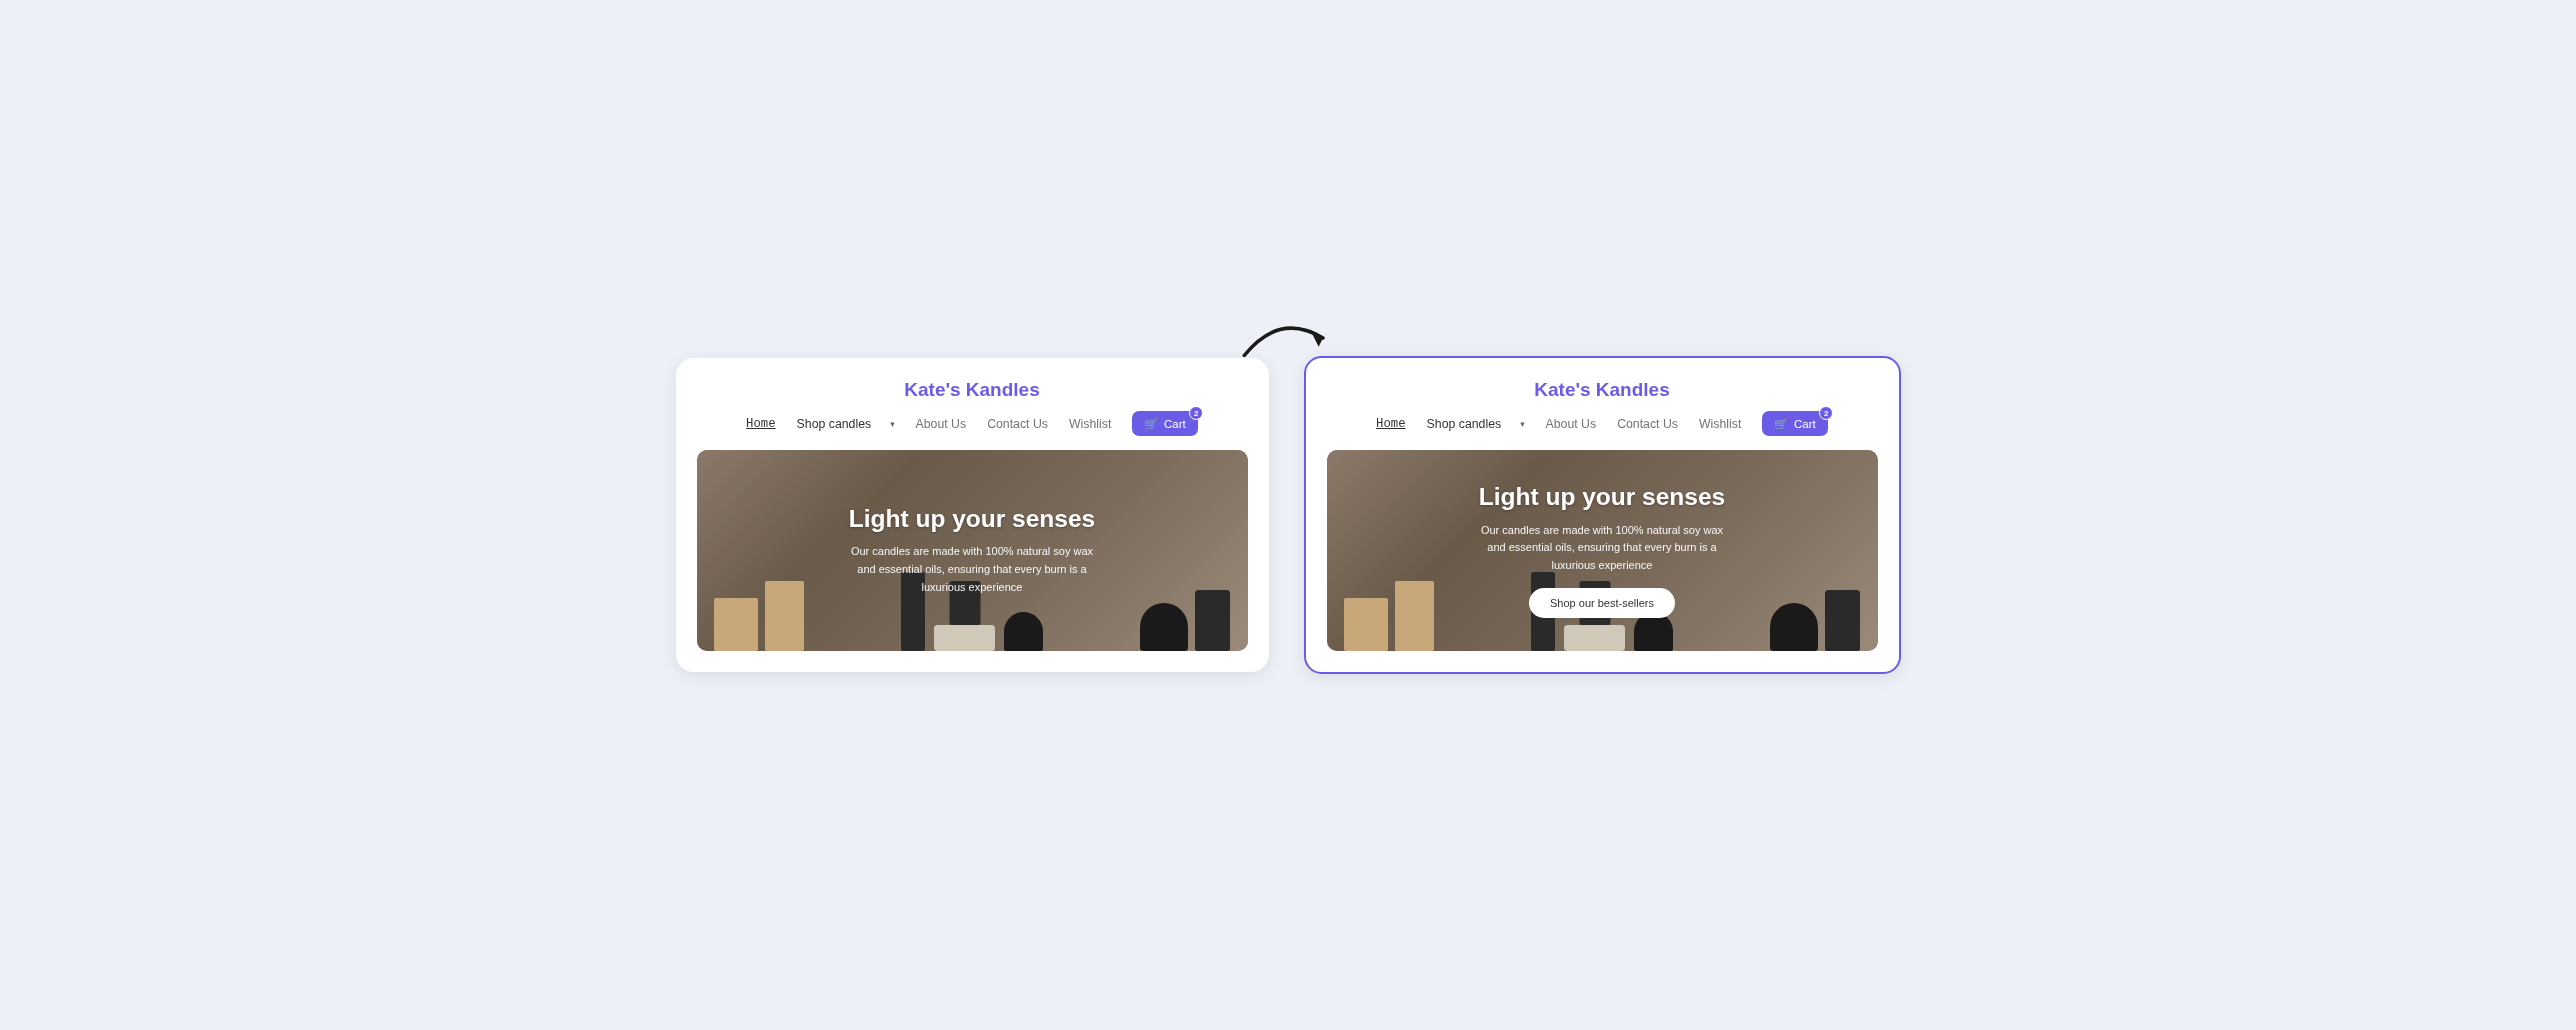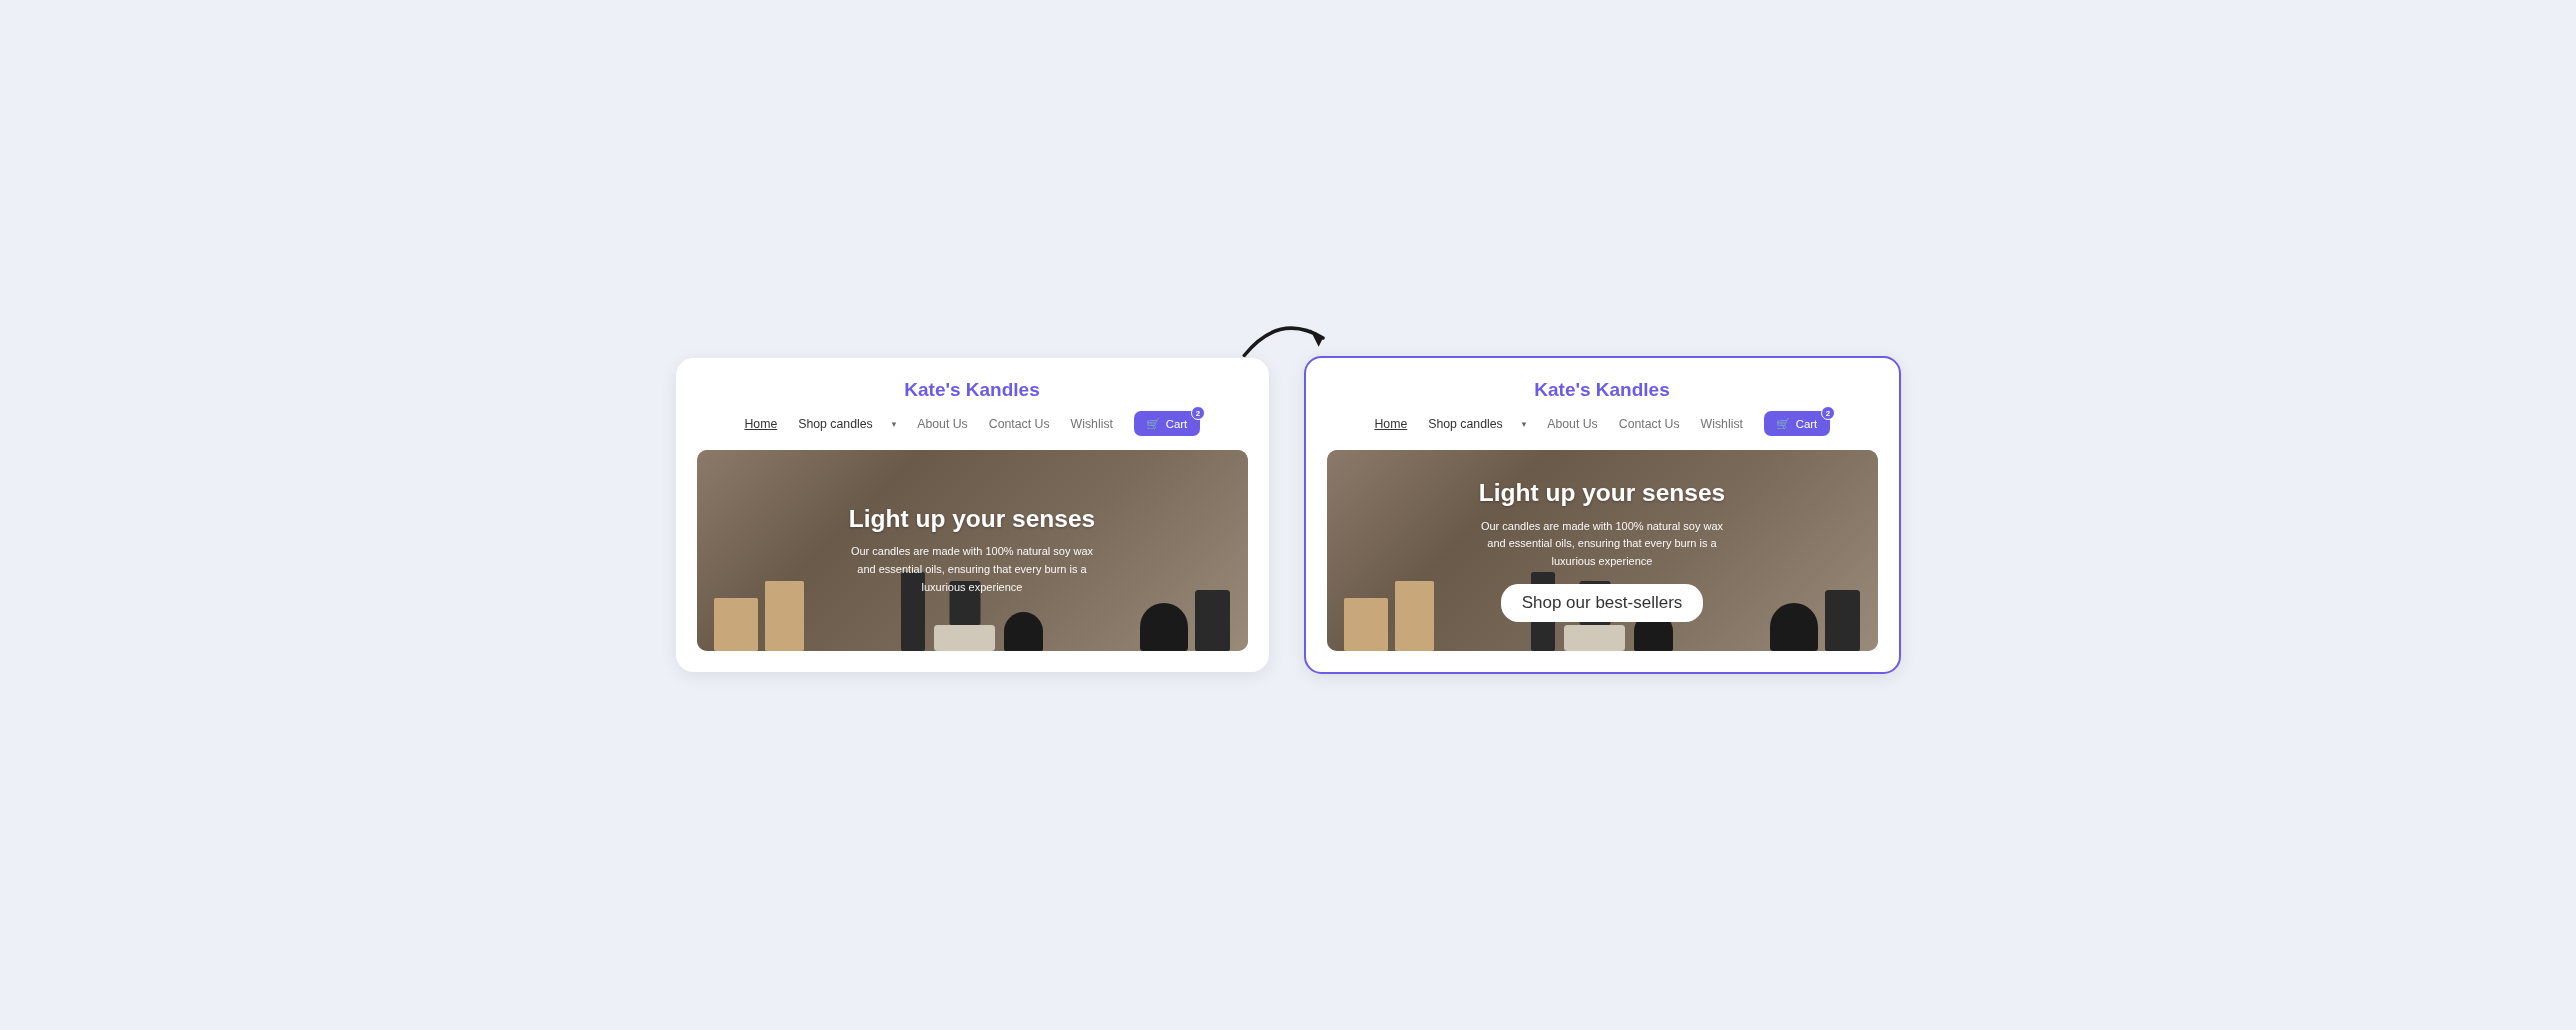--- a/index.html
+++ b/index.html
@@ -80,20 +80,21 @@
 
     .nav-item {
       color: #737373;
       text-decoration: none;
       cursor: pointer;
     }
 
     .nav-item.active {
       text-decoration: underline;
       color: #333;
+      font-family: Liberation Mono, monospace;
     }
 
     .nav-dropdown {
       display: flex;
       align-items: center;
       gap: 19px;
       color: #333;
       cursor: pointer;
     }
 
@@ -268,21 +269,21 @@
       margin: 0 auto;
     }
 
     .hero-cta {
       margin-top: 14px;
       background: white;
       color: #333;
       border: none;
       border-radius: 17.5px;
       padding: 8.8px 21px;
-      font-size: 17px;
+      font-size: 11px;
       cursor: pointer;
       font-weight: 500;
     }
 
     
     .cart-icon {
       font-size: 11.4px;
     }
   </style>
 </head>

